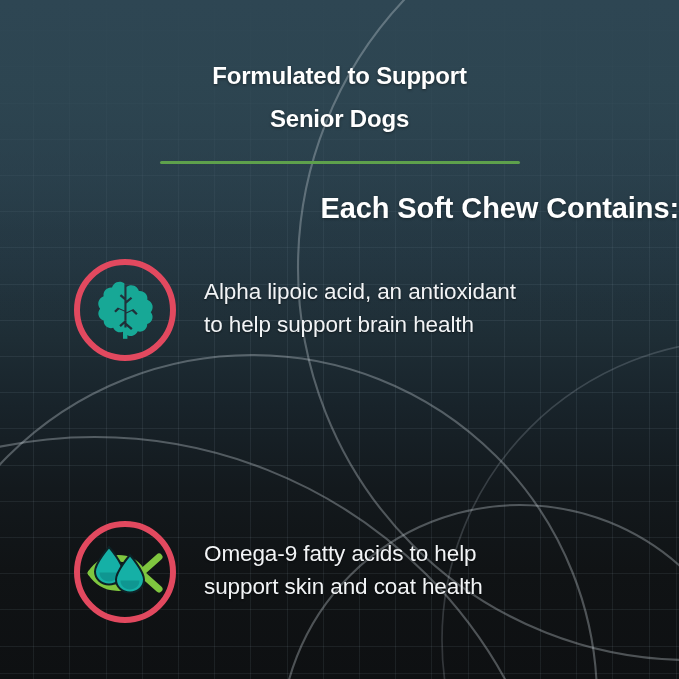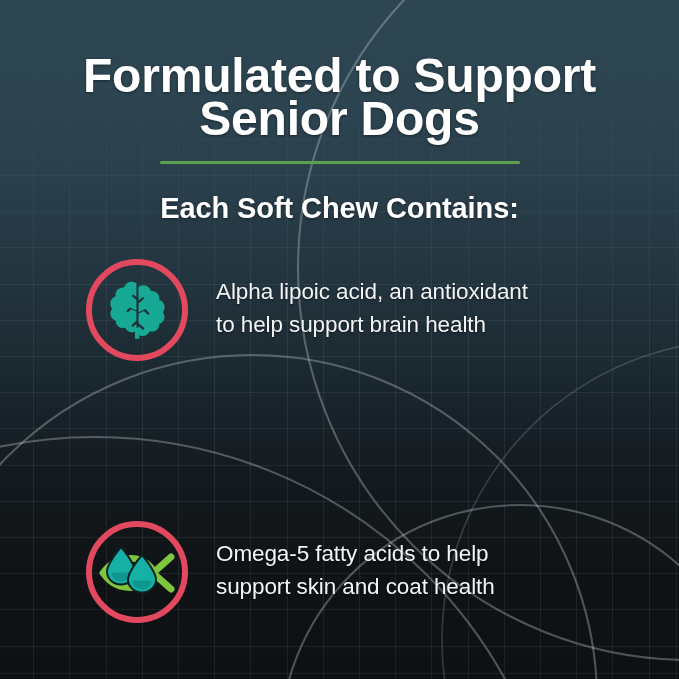--- a/index.html
+++ b/index.html
@@ -48,49 +48,49 @@
   #arcs { position:absolute; inset:0; }
 
   
   #header { position:absolute; top:0; left:0; width:679px; }
 
   #page-title {
     position:absolute;
     top:54px; left:0; width:679px;
     text-align:center;
     color:#ffffff;
-    font-size:48px;
+    font-size:24px;
     font-weight:700;
     line-height:43px;
     letter-spacing:-.2px;
     text-shadow:0 1px 3px rgba(0,0,0,.45);
     white-space:pre-line;
   }
 
   #divider {
     position:absolute;
     top:161px; left:160px;
     width:360px; height:3px;
     background:#5ea14c;
     border-radius:2px;
   }
 
   #subtitle {
     position:absolute;
     top:192px; left:0; width:679px;
-    text-align:center;
+    text-align:right;
     color:#ffffff;
     font-size:29px;
     font-weight:700;
     letter-spacing:-.1px;
     text-shadow:0 1px 3px rgba(0,0,0,.4);
   }
 
   
-  .benefit-row { position:absolute; left:16px; width:556px; height:110px; }
+  .benefit-row { position:absolute; left:4px; width:556px; height:110px; }
   #row-0 { top:257px; }
   #row-1 { top:388px; }
   #row-2 { top:519px; }
 
   .icon-badge {
     position:absolute;
     left:70px; top:2px;
     width:102px; height:102px;
     border-radius:50%;
     border:6px solid #e2495f;
@@ -171,17 +171,17 @@
             <path d="M12.5 29.5 C12.5 35, 16.8 38.5, 22 38.5 C27.2 38.5, 31.5 35, 31.5 29.5 Z" fill="#0e8d8a" opacity=".75"></path>
           </g>
 
           <g>
             <path d="M43 12 C43 12, 29 28, 29 36.5 C29 44, 35.3 49.5, 43 49.5 C50.7 49.5, 57 44, 57 36.5 C57 28, 43 12, 43 12 Z" fill="#15b0a6" stroke="#0d2226" stroke-width="2"></path>
             <path d="M33.5 37.5 C33.5 43, 37.8 46.5, 43 46.5 C48.2 46.5, 52.5 43, 52.5 37.5 Z" fill="#0e8d8a" opacity=".75"></path>
           </g>
         </svg>
       </span>
     </div>
-    <div class="benefit-text">Omega-5 fatty acids to help
+    <div class="benefit-text">Omega-9 fatty acids to help
 support skin and coat health</div>
   </div>
 
 </div>
 
 </body></html>

